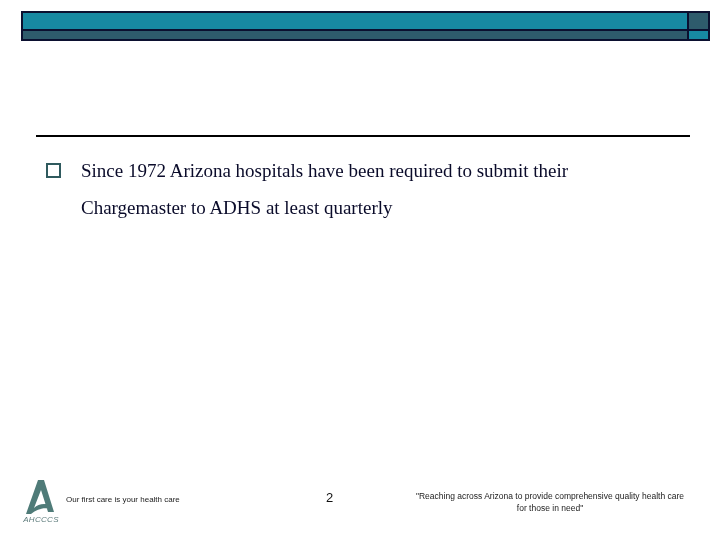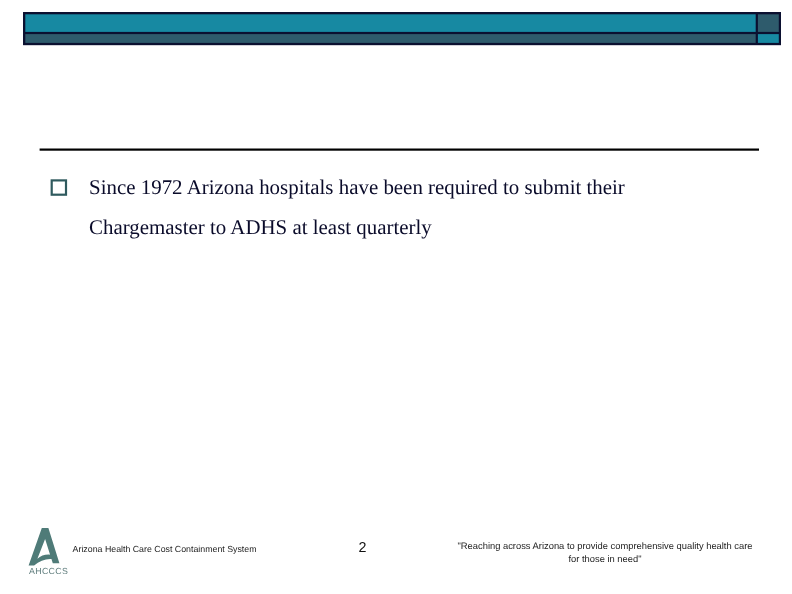--- a/index.html
+++ b/index.html
@@ -7,21 +7,21 @@
   .topbar { position:absolute; left:21px; top:11px; width:689px; height:30px; box-sizing:border-box; border:2px solid #0b1030; background:#0b1030; }
   .band { position:absolute; }
   .band-top-main { left:0; top:0; width:664px; height:16px; background:#1789a2; }
   .band-top-side { left:666px; top:0; width:19px; height:16px; background:#2e5b6c; }
   .band-bot-main { left:0; top:18px; width:664px; height:8px; background:#2e5b6c; }
   .band-bot-side { left:666px; top:18px; width:19px; height:8px; background:#1789a2; }
   .rule { position:absolute; left:36px; top:135px; width:654px; height:2px; background:#000; }
   .bullet { position:absolute; left:46px; top:163px; width:11px; height:11px; border:2px solid #2f5a5e; }
   .body-text { position:absolute; left:81px; top:152px; width:560px; font-family:"Liberation Serif", serif; font-size:19px; line-height:37px; color:#0a0b2a; }
   .logo { position:absolute; left:20px; top:478px; width:42px; height:48px; }
-  .logo-text { position:absolute; left:0; top:37px; width:42px; text-align:right; font-family:"Liberation Sans", sans-serif; font-size:8px; color:#5e7c7c; letter-spacing:0.3px; }
+  .logo-text { position:absolute; left:0; top:37px; width:42px; text-align:center; font-family:"Liberation Sans", sans-serif; font-size:8px; color:#5e7c7c; letter-spacing:0.3px;font-style:italic; }
   .footer-left { position:absolute; left:66px; top:494px; font-family:"Liberation Sans", sans-serif; font-size:8px; line-height:11px; color:#222; }
   .page-num { position:absolute; left:326px; top:490px; font-family:"Liberation Sans", sans-serif; font-size:13px; color:#111; }
   .footer-right { position:absolute; left:410px; top:490px; width:280px; text-align:center; font-family:"Liberation Sans", sans-serif; font-size:8.5px; line-height:12px; color:#222; }
 </style>
 </head>
 <body>
 
 <div class="topbar">
   <div class="band band-top-main"></div>
   <div class="band band-top-side"></div>
@@ -35,18 +35,18 @@
 <div class="body-text">Since 1972 Arizona hospitals have been required to submit their Chargemaster to ADHS at least quarterly</div>
 
 <div class="logo">
   <svg width="42" height="38" viewBox="0 0 42 38">
     <path d="M18 2 L24 2 L34 34 L28 34 L21 12 L14 30 C18 26 24 25 30 27 L31 31 C24 29 17 31 11 36 L6 36 Z" fill="#4f7b78"></path>
   </svg>
   <div class="logo-text">AHCCCS</div>
 </div>
 
 <div class="footer-left">
-  <div>Arizona Health Care Cost Containment System</div>
+  <div>Our first care is your health care</div>
 </div>
 
 <div class="page-num">2</div>
 
 <div class="footer-right">"Reaching across Arizona to provide comprehensive quality health care for those in need"</div>
 
 </body></html>

